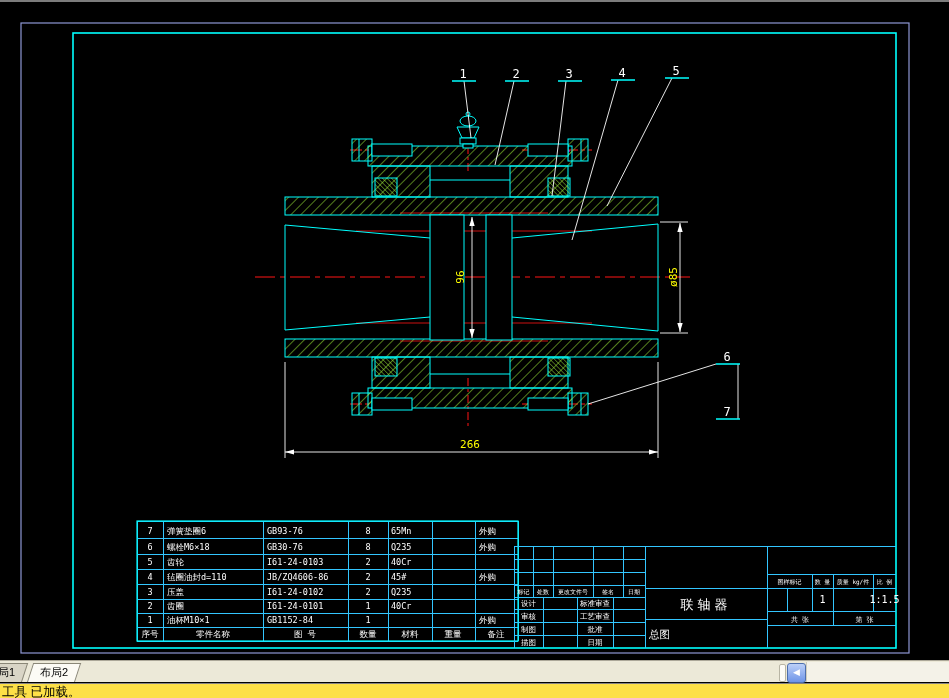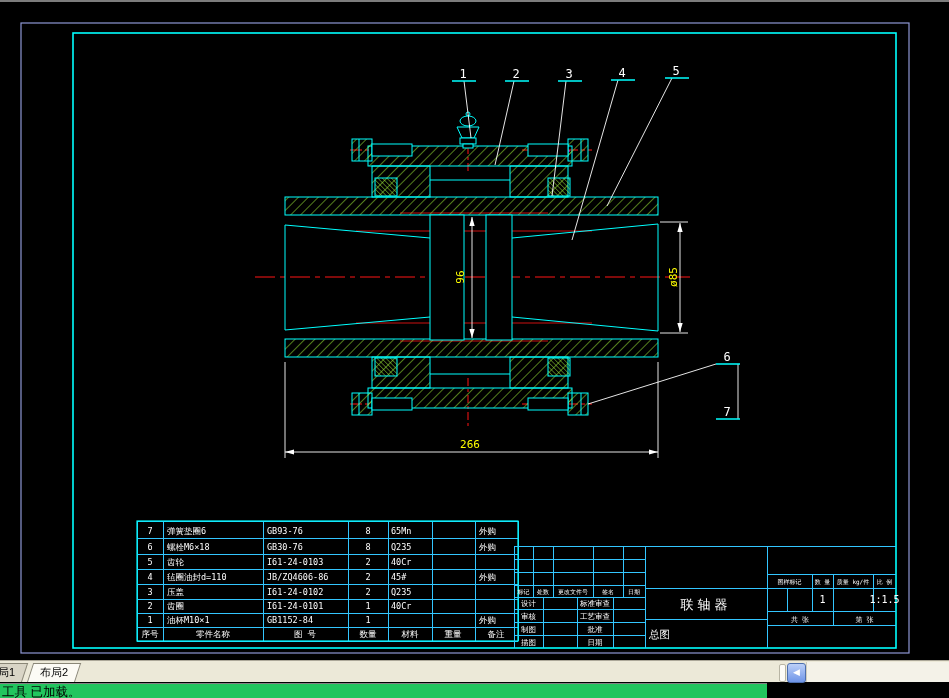--- a/index.html
+++ b/index.html
@@ -19,21 +19,21 @@
   .tab.first{margin-left:-26px;}
   .tab-splitter{position:absolute;left:779px;top:3px;width:5px;height:16px;background:#fdfcf7;
                 border:1px solid #b8b5a4;border-radius:2px;}
   .tab-scroll-btn{position:absolute;left:787px;top:2px;width:17px;height:18px;
                   background:linear-gradient(#bcd0f8,#6f95e8);border:1px solid #4d6fae;
                   border-radius:3px;color:#fff;font-size:9px;line-height:17px;text-align:center;
                   font-family:"DejaVu Sans",sans-serif;}
   .tab-scroll-track{position:absolute;left:806px;top:1px;width:143px;height:20px;background:#f4f2e8;
                     border-left:1px solid #cfccbc;}
   
-  .cmdbar{position:absolute;left:0;top:683px;width:767px;height:15px;background:#22c55e;
+  .cmdbar{position:absolute;left:0;top:683px;width:949px;height:15px;background:#fde047;
           border-top:1px solid #848284;box-sizing:border-box;overflow:hidden;}
   .cmdbar span{display:block;font-size:12.5px;line-height:17px;color:#000;padding-left:2px;
                font-family:"Liberation Sans",sans-serif;}
 </style>
 </head>
 <body>
 
 <div class="screen">
   <div class="topline"></div>
 

